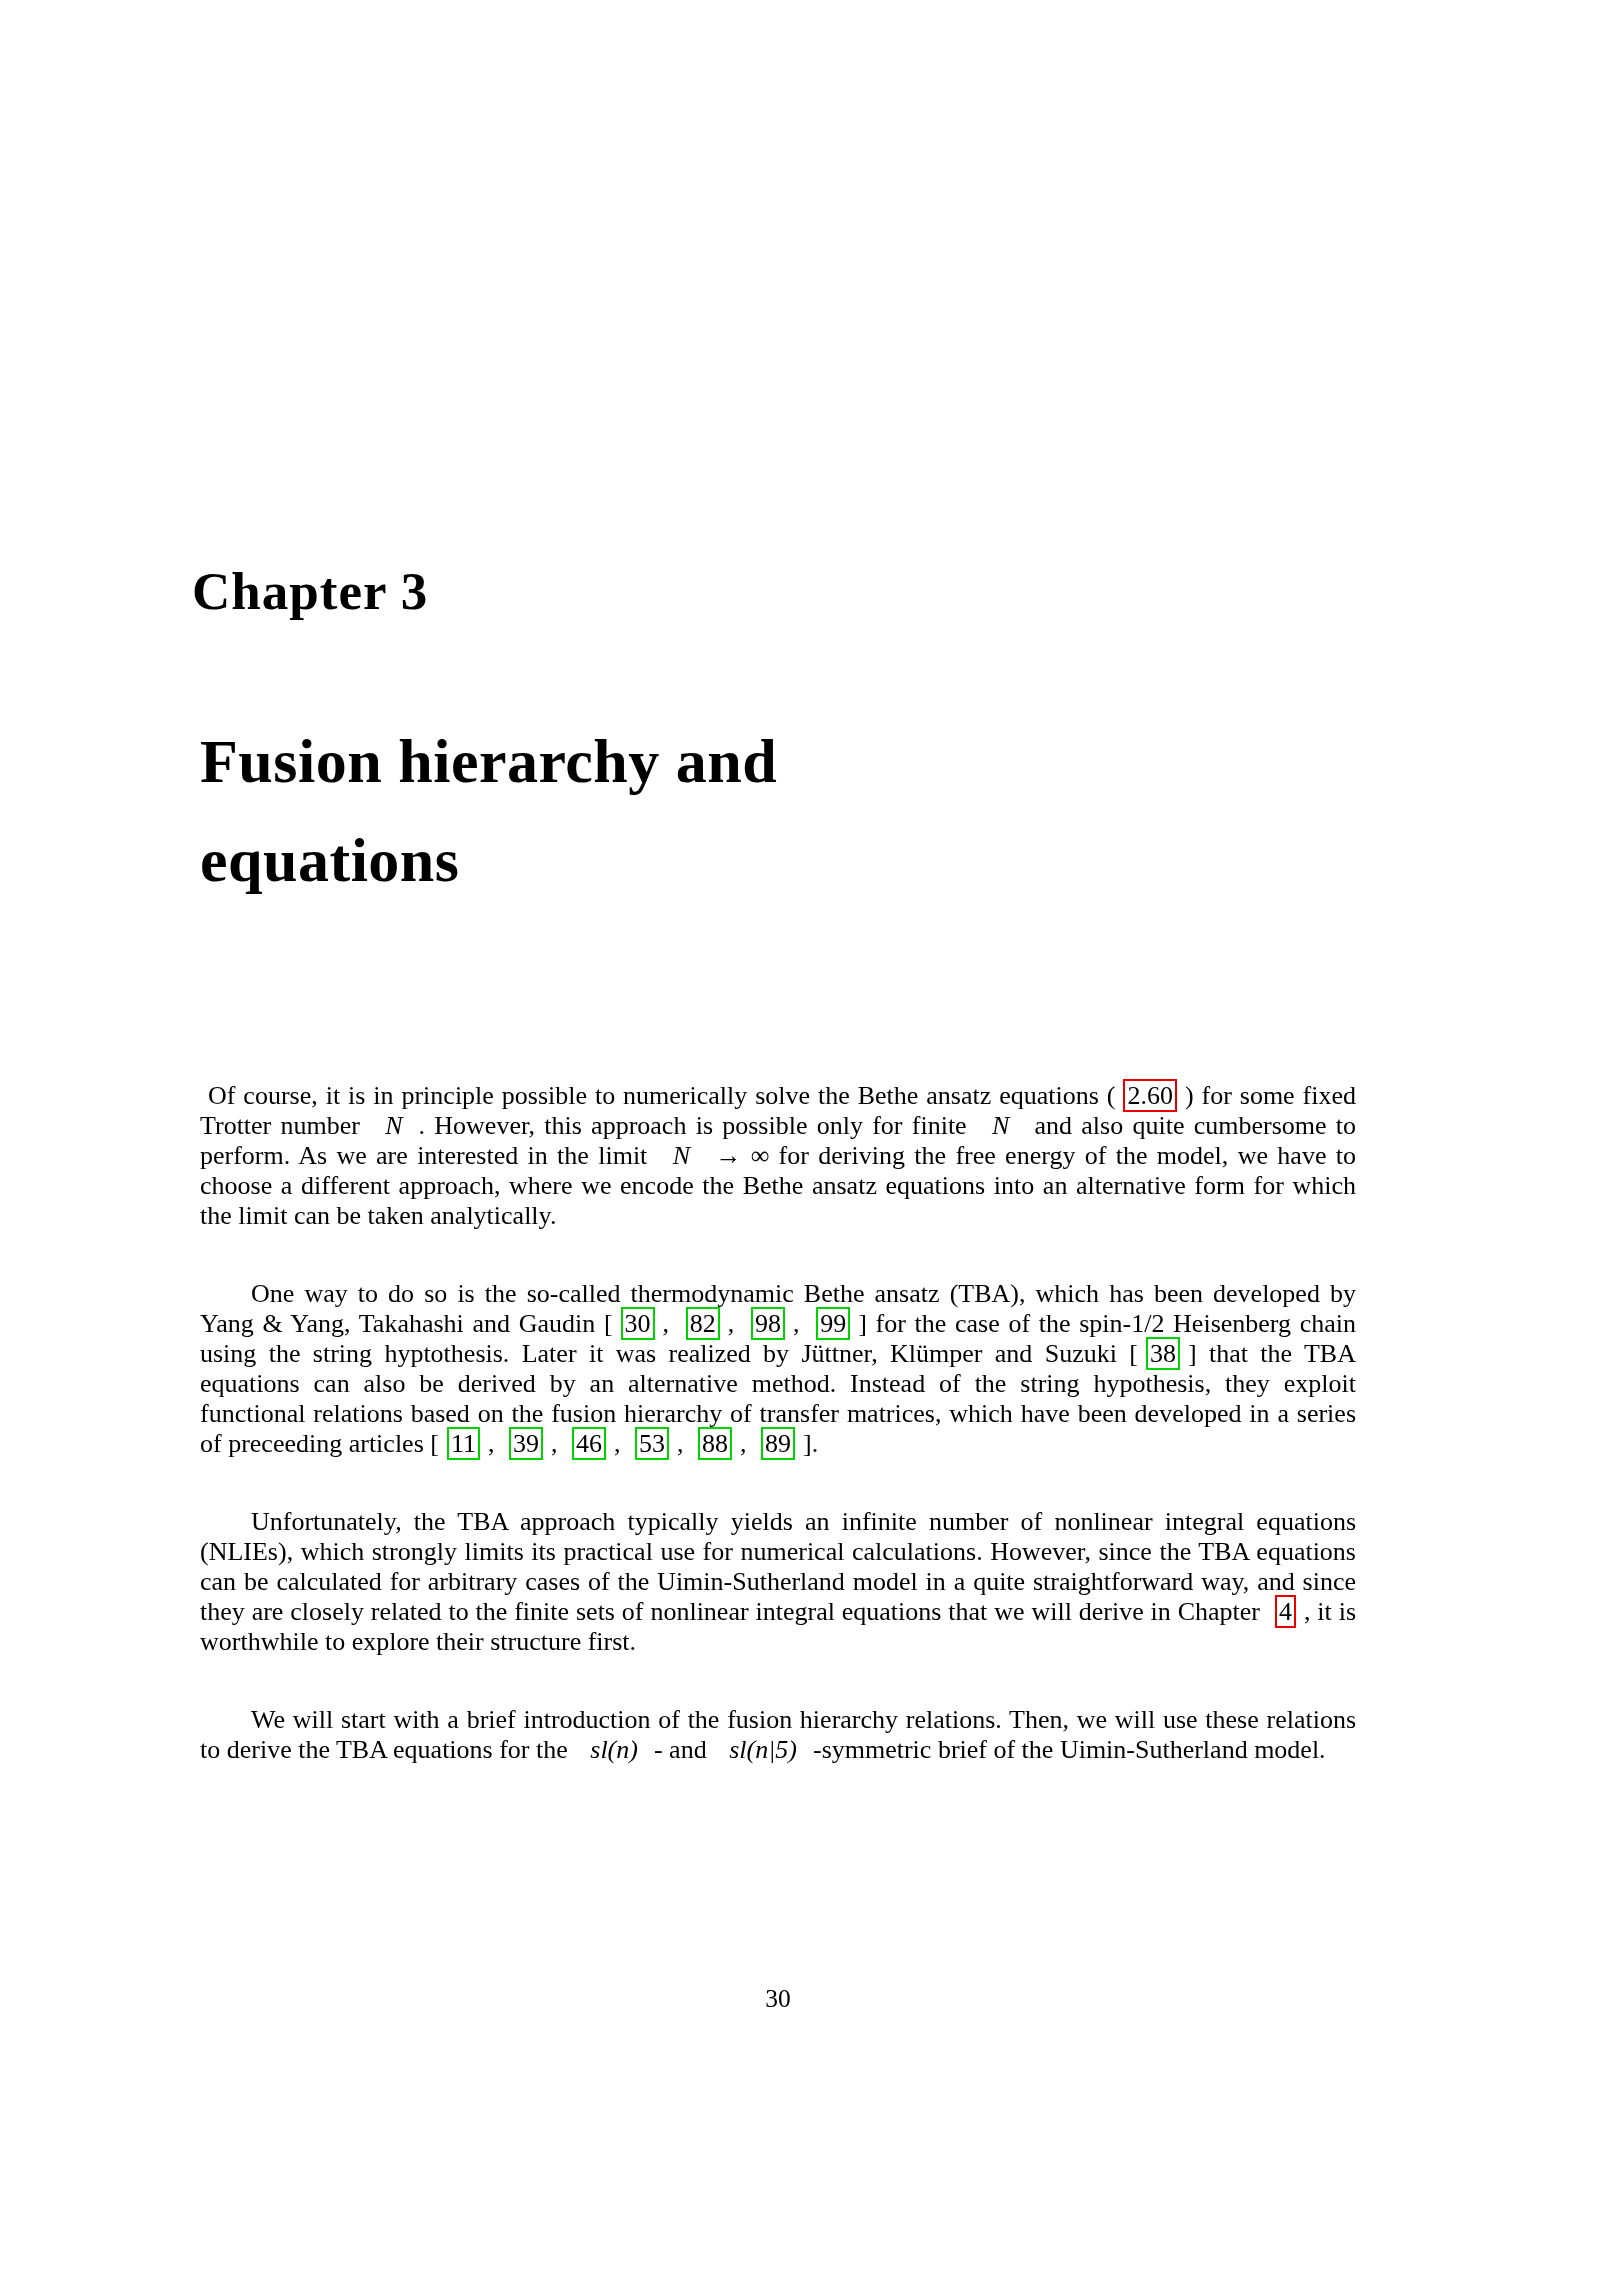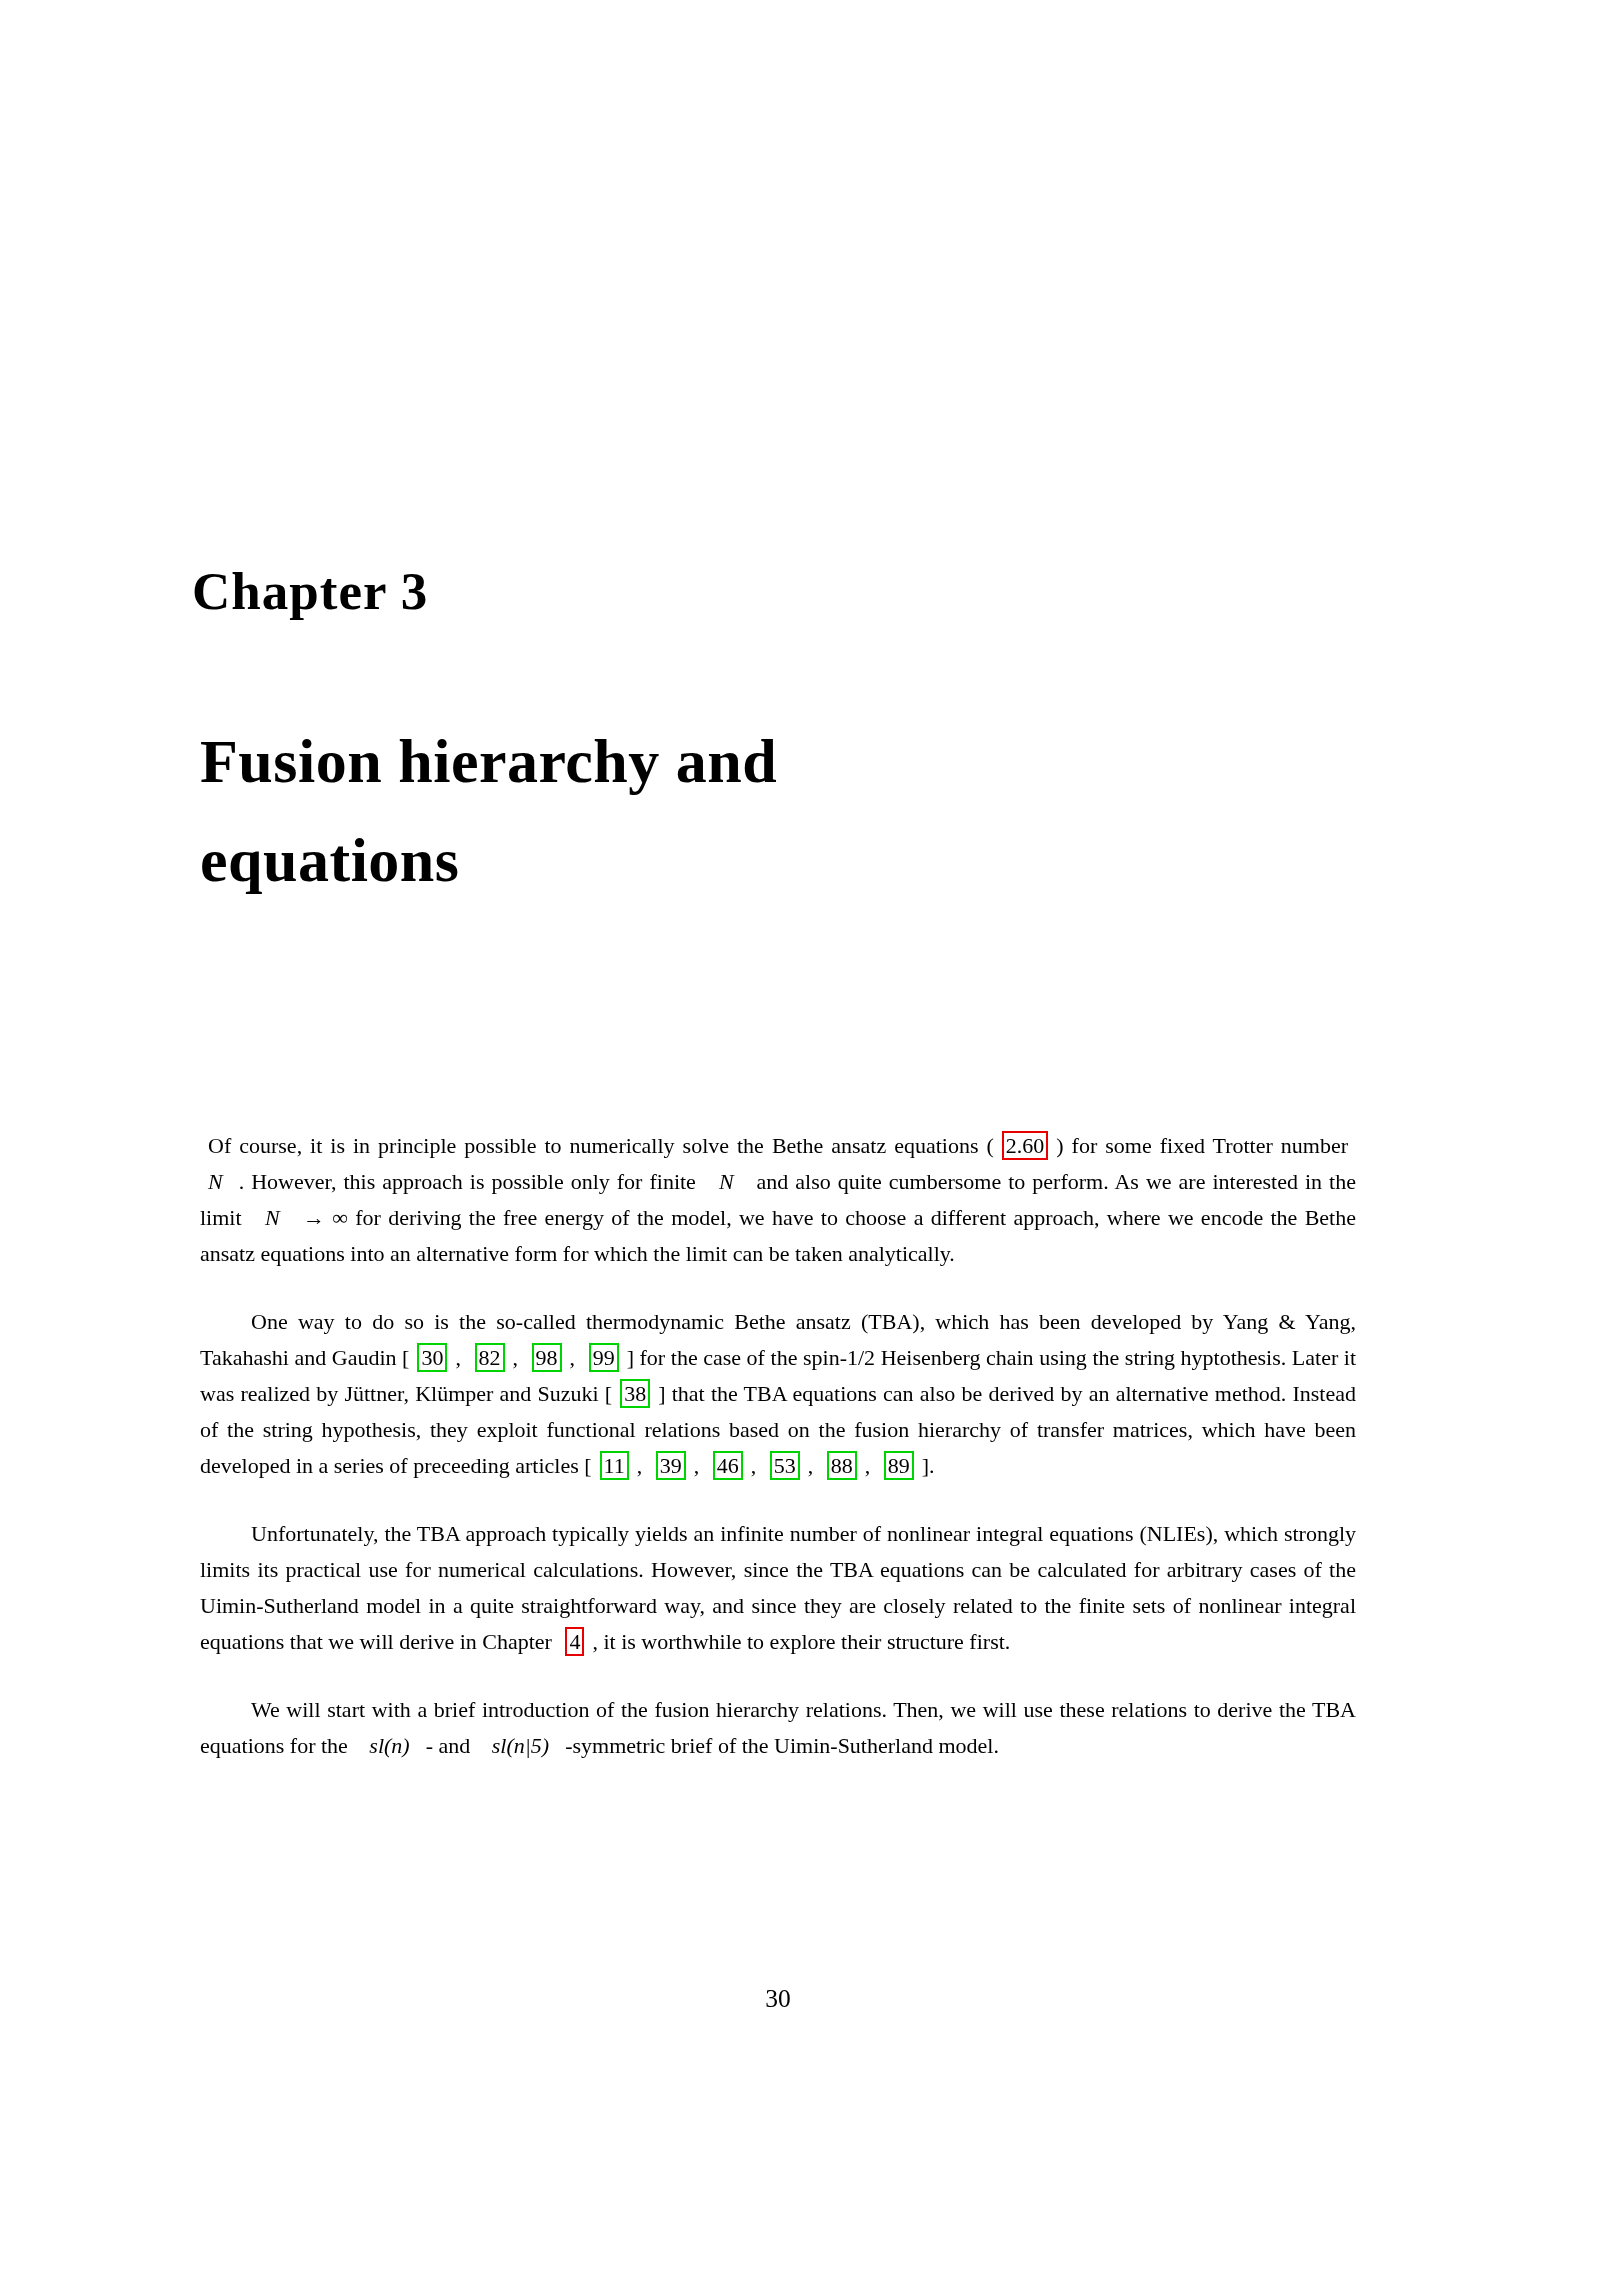--- a/index.html
+++ b/index.html
@@ -30,27 +30,27 @@
   }
   .chapter-title {
     top: 696px;
     font-size: 62px;
     font-weight: bold;
     line-height: 83px;
     letter-spacing: 0.5px;
   }
   .title-line { display: block; }
   .body-copy {
-    top: 1104px;
-    font-size: 22px;
-    line-height: 36px;
+    top: 1057px;
+    font-size: 26px;
+    line-height: 30px;
     text-align: justify;
   }
   p.para { margin: 0; }
-  p.para + p.para { margin-top: 16px; }
+  p.para + p.para { margin-top: 32px; }
   p.para.indent { text-indent: 43px; }
   .t { }
   .m { font-style: italic; }
   .cite, .ref {
     padding: 0 2px;
     text-indent: 0;
   }
   .cite {
     border: 2.9px solid var(--cite, #00d400);
     cursor: pointer;

